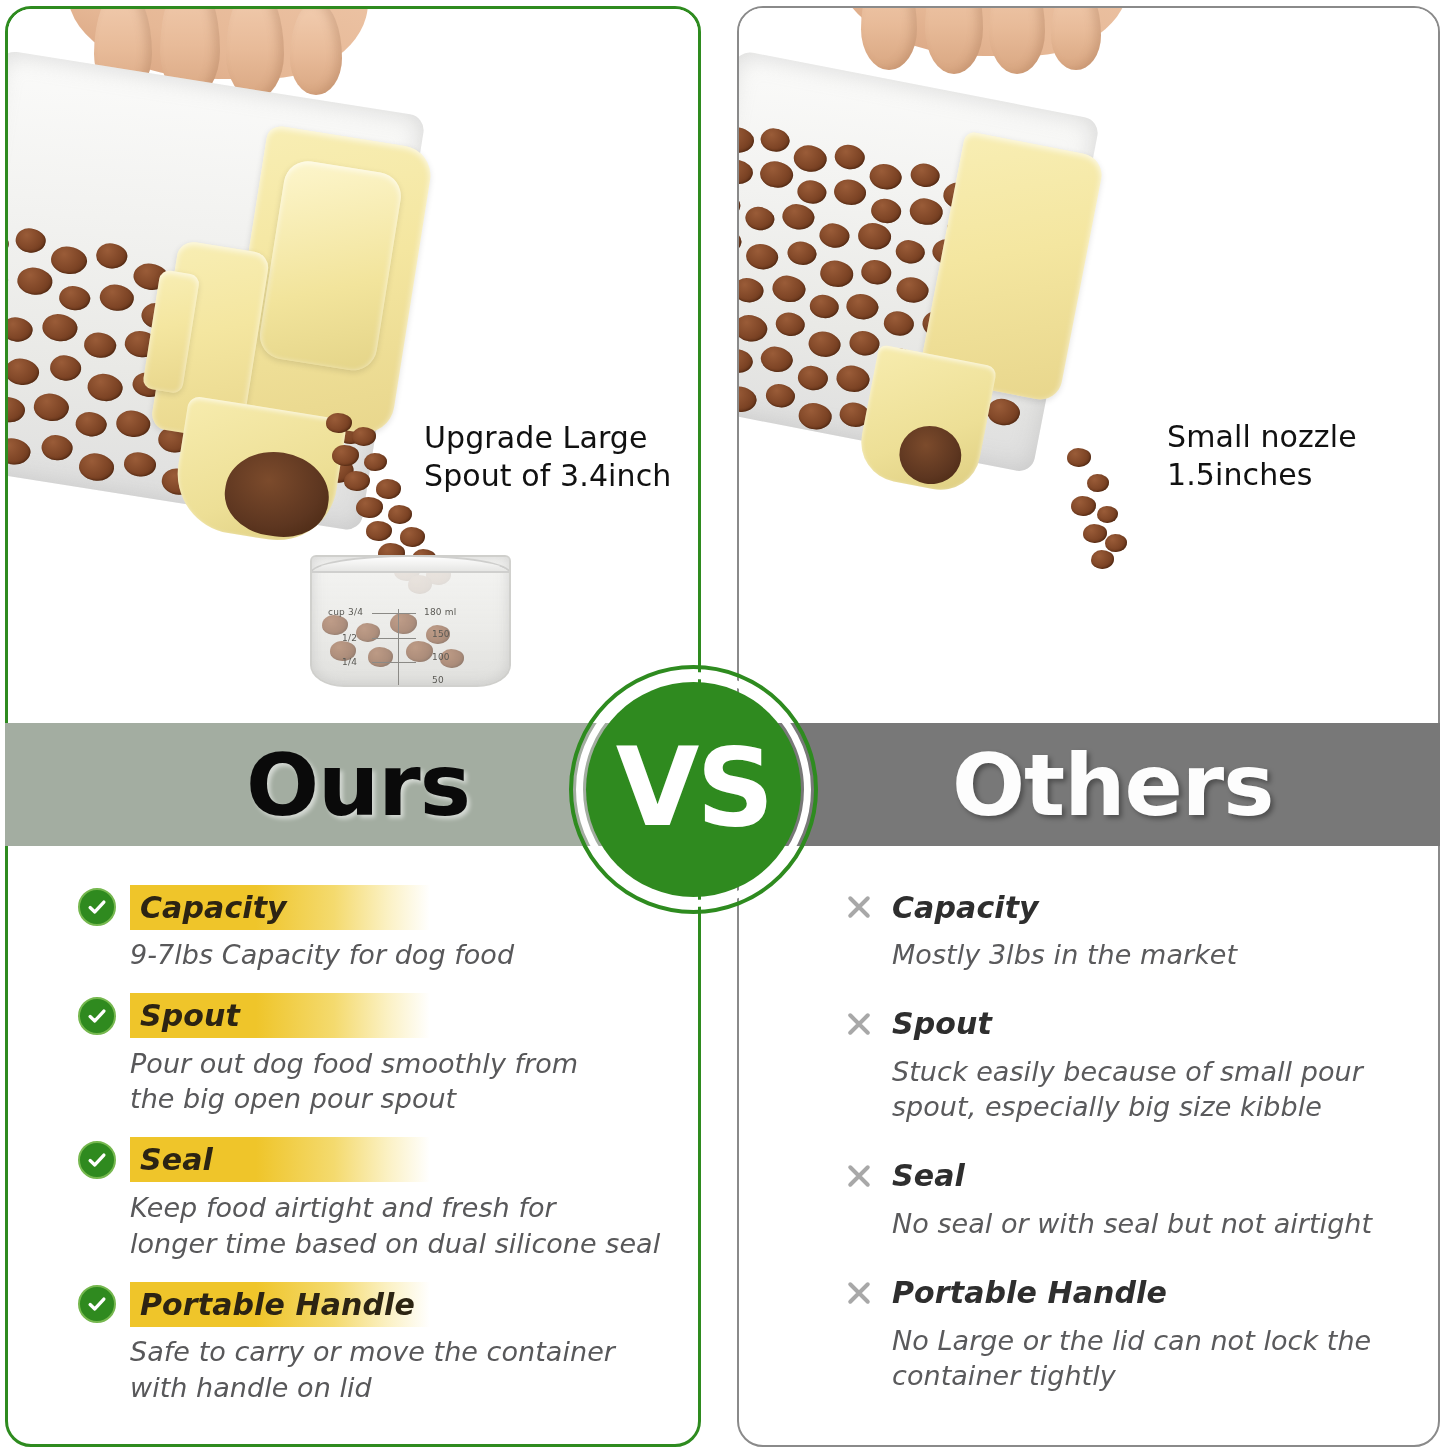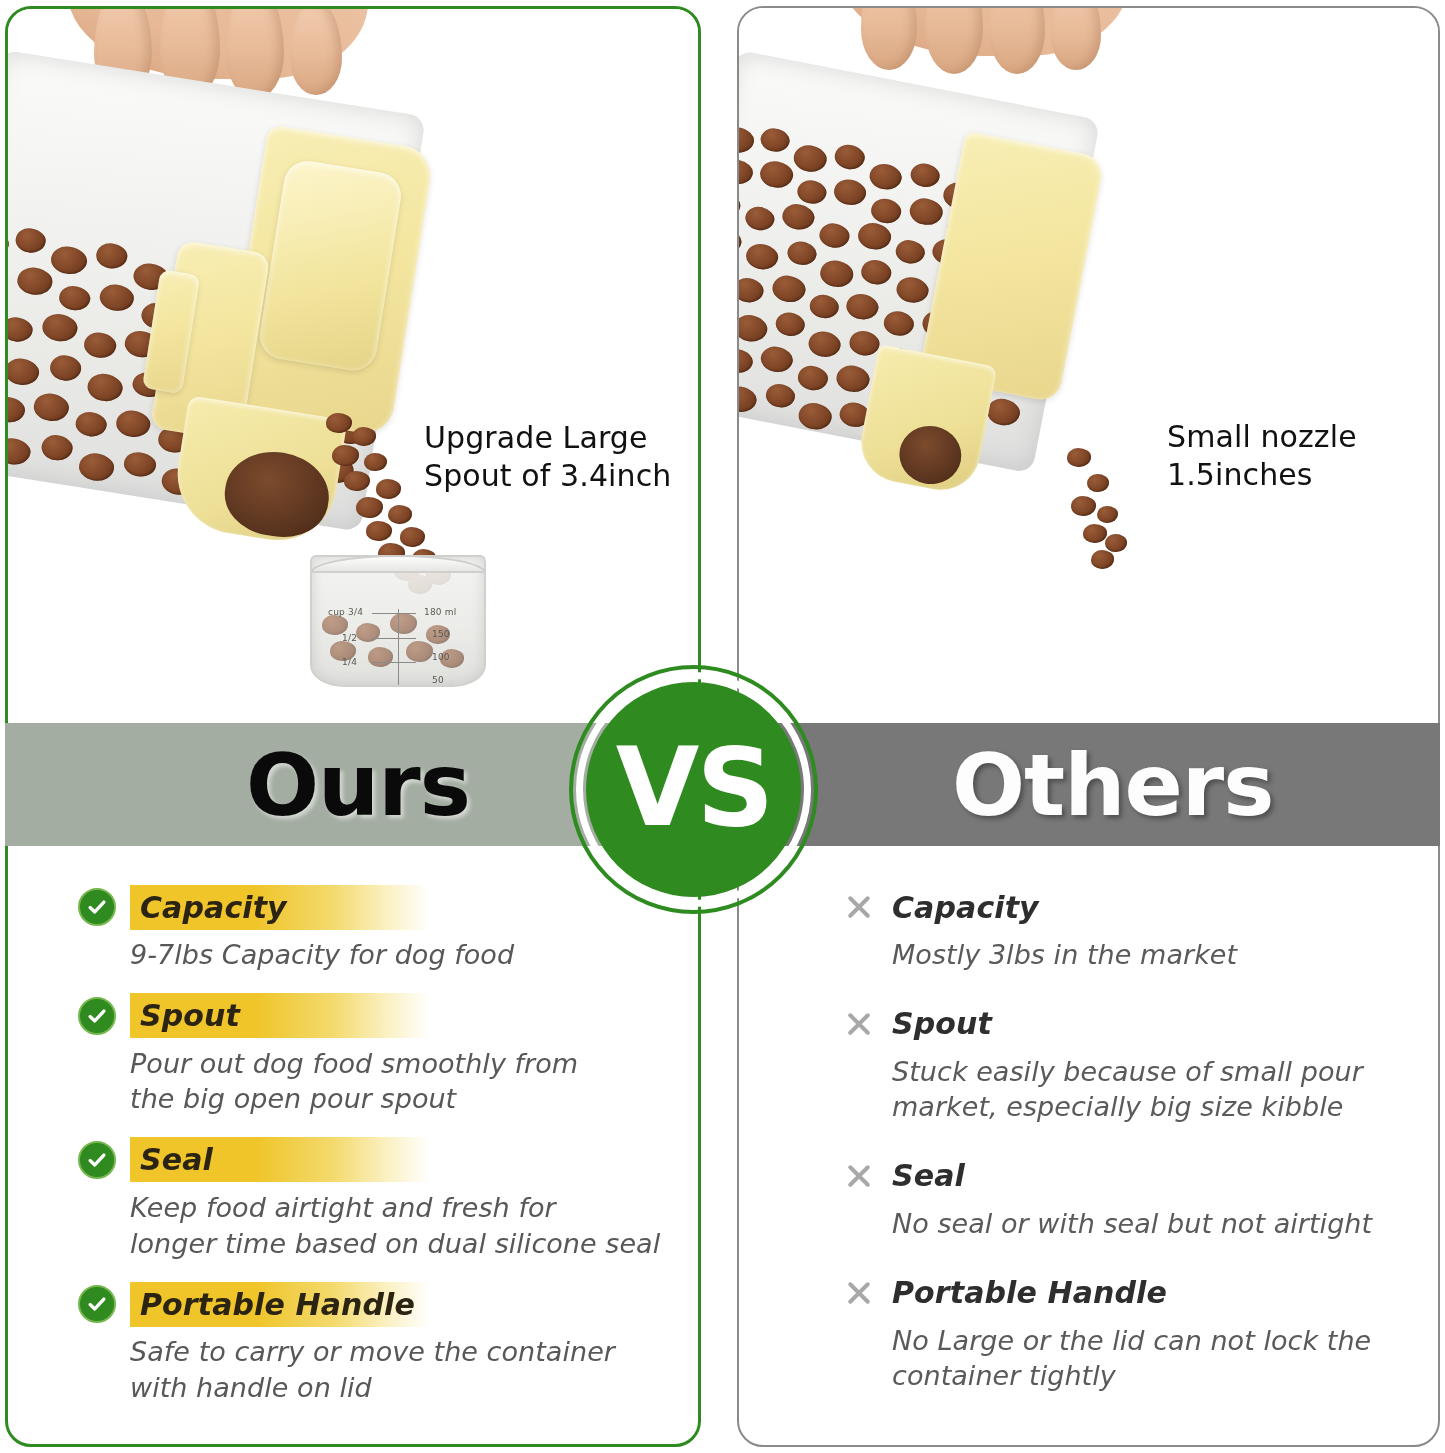--- a/index.html
+++ b/index.html
@@ -283,21 +283,21 @@
         <div class="bit" style="left:80px;top:96px;width:24px;height:19px;"></div>
         <div class="bit" style="left:58px;top:112px;width:26px;height:20px;"></div>
         <div class="bit" style="left:92px;top:118px;width:25px;height:20px;"></div>
         <div class="bit" style="left:70px;top:134px;width:27px;height:21px;"></div>
         <div class="bit" style="left:104px;top:140px;width:24px;height:19px;"></div>
         <div class="bit" style="left:86px;top:152px;width:26px;height:20px;"></div>
         <div class="bit" style="left:118px;top:156px;width:25px;height:20px;"></div>
         <div class="bit" style="left:100px;top:166px;width:24px;height:19px;"></div>
       </div>
 
-      <div class="cup" style="left:302px;top:546px;width:172px;height:128px;">
+      <div class="cup" style="left:302px;top:546px;width:172px;height:128px;padding-left:25px;">
         <div class="cup-rim"></div>
         <div class="cup-contents">
           <div class="bit" style="left:6px;top:4px;width:26px;height:20px;"></div>
           <div class="bit" style="left:40px;top:12px;width:24px;height:19px;"></div>
           <div class="bit" style="left:74px;top:2px;width:27px;height:21px;"></div>
           <div class="bit" style="left:110px;top:14px;width:24px;height:19px;"></div>
           <div class="bit" style="left:14px;top:30px;width:26px;height:20px;"></div>
           <div class="bit" style="left:52px;top:36px;width:25px;height:20px;"></div>
           <div class="bit" style="left:90px;top:30px;width:27px;height:21px;"></div>
           <div class="bit" style="left:124px;top:38px;width:24px;height:19px;"></div>
@@ -529,21 +529,21 @@
     <div class="feat">
       <div class="feat-head">
         <span class="badge-x">
           <svg width="30" height="30" viewBox="0 0 24 24" fill="none">
               <path d="M5 5 L19 19 M19 5 L5 19" stroke="#a8a8a8" stroke-width="3.2" stroke-linecap="round"></path>
             </svg>
         </span>
         <span class="plain-title">Spout</span>
       </div>
       <div class="feat-desc">Stuck easily because of small pour
-market, especially big size kibble</div>
+spout, especially big size kibble</div>
     </div>
 
     <div class="feat">
       <div class="feat-head">
         <span class="badge-x">
           <svg width="30" height="30" viewBox="0 0 24 24" fill="none">
               <path d="M5 5 L19 19 M19 5 L5 19" stroke="#a8a8a8" stroke-width="3.2" stroke-linecap="round"></path>
             </svg>
         </span>
         <span class="plain-title">Seal</span>

